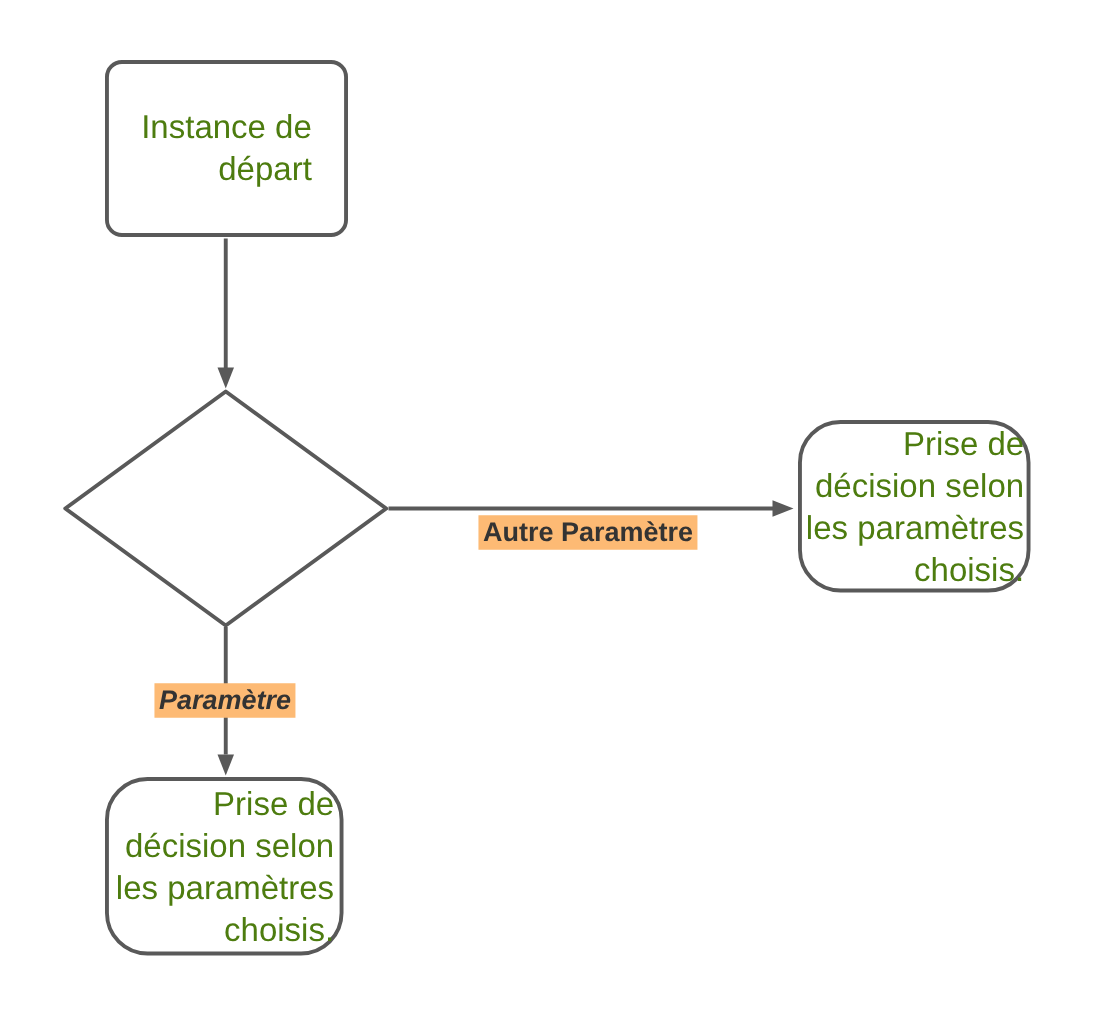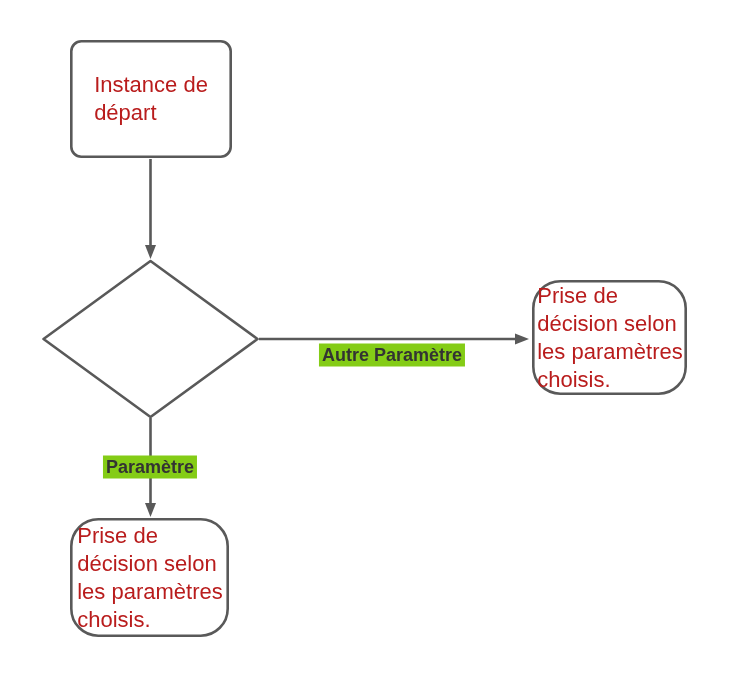--- a/index.html
+++ b/index.html
@@ -13,42 +13,42 @@
   }
   .canvas svg { position: absolute; left: 0; top: 0; }
   .shape { fill: #ffffff; stroke-width: 2.6px; }
   .edge  { stroke-width: 2.6px; fill: none; }
   .arrowhead { stroke: none; }
   .node-label {
     position: absolute;
     display: flex;
     align-items: center;
     justify-content: center;
-    text-align: left;
+    text-align: right;
     white-space: pre-line;
     font-size: 22px;
     line-height: 28px;
-    color: #b91c1c;
+    color: #4d7c0f;
   }
   .edge-label {
     position: absolute;
     transform: translate(-50%, -50%);
     font-size: 18px;
     font-weight: bold;
     color: #333333;
-    background: #84cc16;
+    background: #fdba74;
     padding: 1px 3px;
     white-space: nowrap;
   }
   .label-start   { left: 70px;  top: 40px;  width: 162px; height: 118px; }
   .label-decision{ left: 42px;  top: 261px; width: 217px; height: 156px; }
   .label-right   { left: 533px; top: 281px; width: 154px; height: 113px; }
   .label-bottom  { left: 71px;  top: 519px; width: 158px; height: 117px; }
   .label-autre   { left: 392px; top: 355px; }
-  .label-param   { left: 150px; top: 467px; }
+  .label-param   { left: 150px; top: 467px; font-style: italic; }
 </style>
 </head>
 <body>
 
 <div class="canvas">
 
   <svg width="730" height="677" viewBox="0 0 730 677">
 
     <line class="edge" x1="150.5" y1="159" x2="150.5" y2="246" stroke="#595959"></line>
     <polygon class="arrowhead" points="150.5,259 145,245 156,245" fill="#595959"></polygon>

